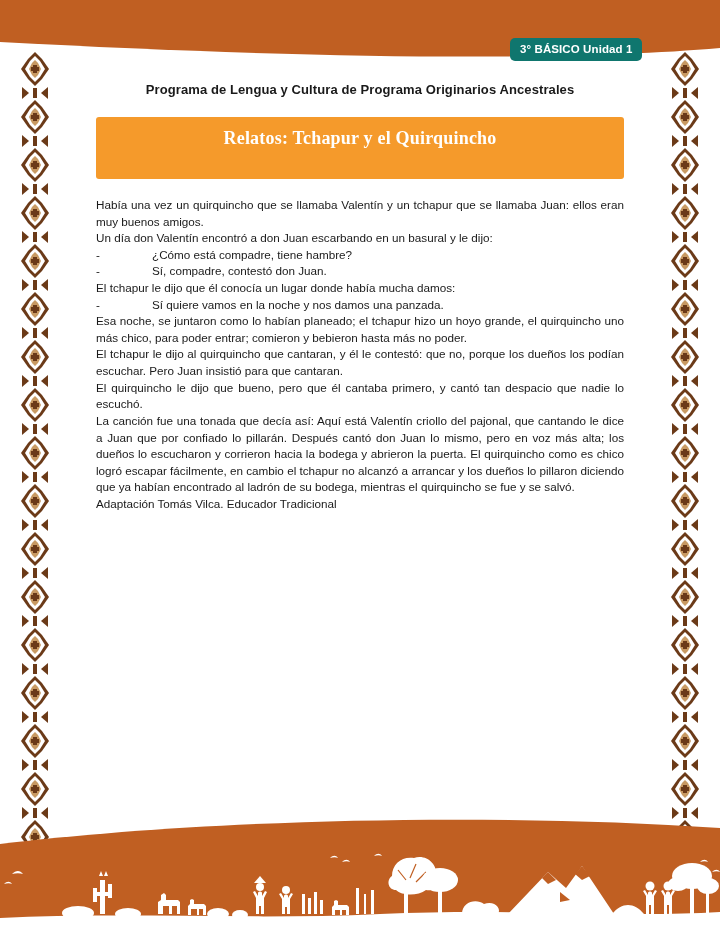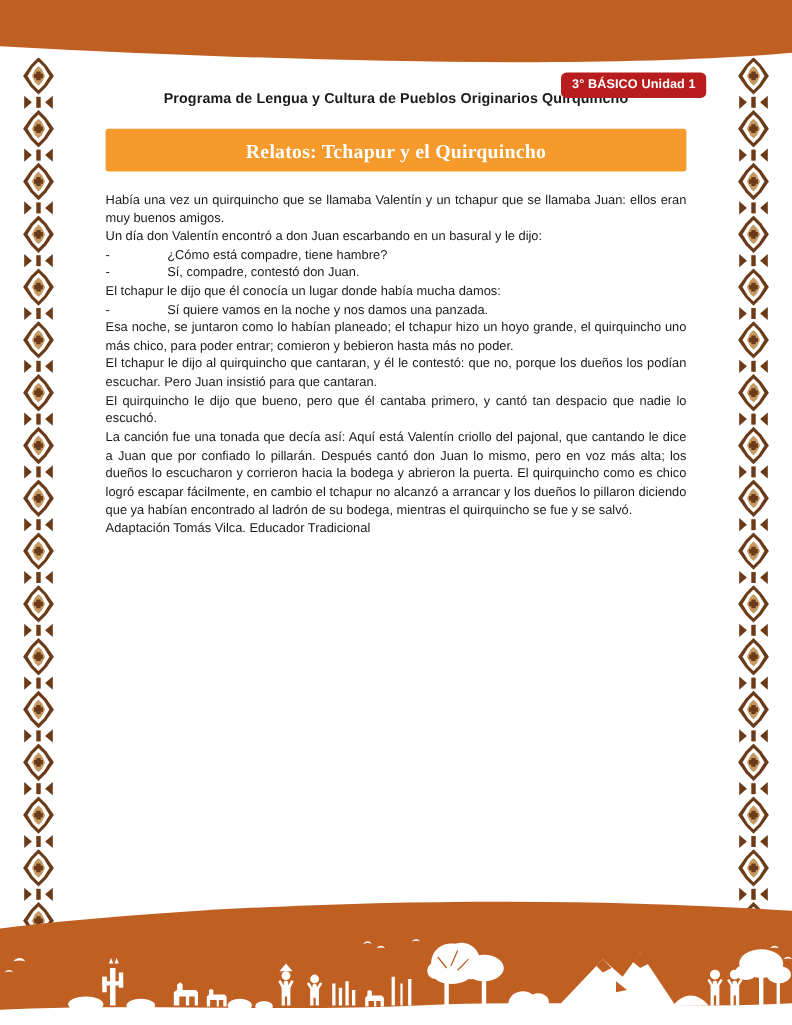--- a/index.html
+++ b/index.html
@@ -23,30 +23,29 @@
     width: 720px;
     height: 70px;
   }
   .top-band svg { display: block; }
 
   
   .unit-badge {
     position: absolute;
     top: 38px;
     left: 510px;
-    background: #b91c1c;
+    background: #0f766e;
     color: #ffffff;
     font-size: 11.5px;
     font-weight: bold;
     padding: 5px 10px 6px 10px;
     border-radius: 5px;
     letter-spacing: 0.1px;
     white-space: nowrap;
     z-index: 5;
-    margin-top: 28px;
   }
   .badge-tab {
     position: absolute;
     top: 30px;
     left: 575px;
     width: 11px;
     height: 14px;
     background: #c05f22;
     z-index: 4;
   }
@@ -87,21 +86,21 @@
     margin: 0 0 22px 0;
   }
 
   .title-bar {
     background: #f59a2b;
     color: #ffffff;
     text-align: center;
     font-family: "Liberation Serif", serif;
     font-weight: bold;
     font-size: 18px;
-    padding: 11px 6px 7px 6px;
+    padding: 11px 6px 30px 6px;
     border-radius: 3px;
     margin: 0 0 18px 0;
     letter-spacing: 0.2px;
   }
 
   .story p {
     margin: 0;
     font-size: 11.7px;
     line-height: 1.42;
     text-align: justify;
@@ -214,21 +213,21 @@
       <use href="#unit" x="0" y="624"></use>
       <use href="#unit" x="0" y="672"></use>
       <use href="#unit" x="0" y="720"></use>
       <use href="#unit" x="0" y="768"></use>
     </g>
   </svg>
 </div>
 
 <div class="content">
 
-  <div class="program-title">Programa de Lengua y Cultura de Pueblos Originarios Quirquincho</div>
+  <div class="program-title">Programa de Lengua y Cultura de Programa Originarios Ancestrales</div>
 
   <div class="title-bar">Relatos: Tchapur y el Quirquincho</div>
 
   <div class="story">
 
     <p class="flow"><span>Había una vez un quirquincho que se llamaba Valentín y un </span><b>tchapur</b><span> que se llamaba Juan: ellos eran muy buenos amigos.</span></p>
 
     <p class="line">Un día don Valentín encontró a don Juan escarbando en un basural y le dijo:</p>
 
     <p class="dialogue"><span class="dash">-</span><span>¿Cómo está compadre, tiene hambre?</span></p>

